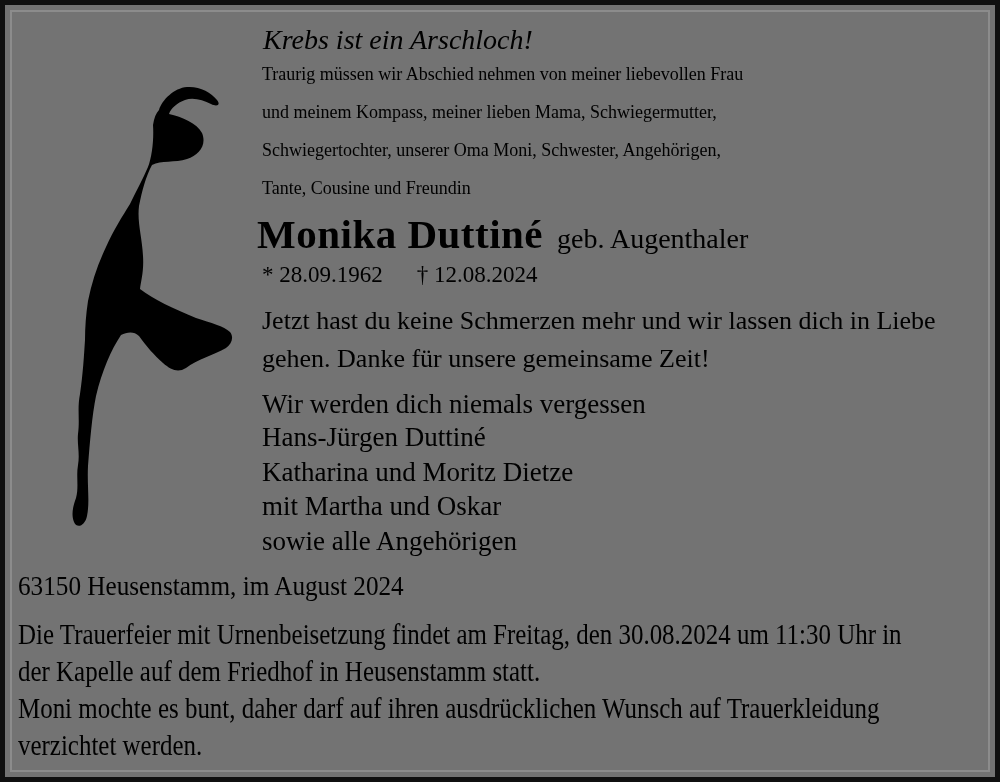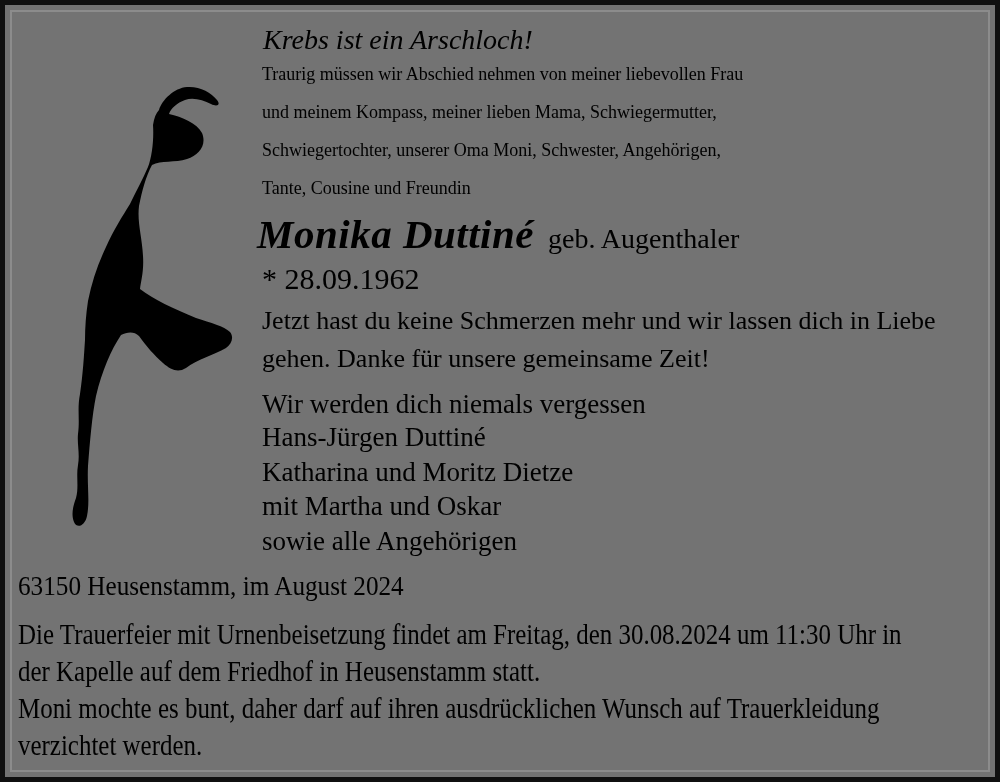--- a/index.html
+++ b/index.html
@@ -6,23 +6,23 @@
   body{width:1000px;height:782px;position:relative;overflow:hidden;
        font-family:"Liberation Serif","DejaVu Serif",serif;color:#000;}
   .page{position:absolute;inset:0;background:#737373;}
   .outer-border{position:absolute;inset:0;border:5px solid #101010;pointer-events:none;}
   .inner-border{position:absolute;inset:10px;border:2px solid #8c8c8c;pointer-events:none;}
   .abs{position:absolute;white-space:nowrap;}
   .island{position:absolute;left:40px;top:70px;width:220px;height:470px;}
   .motto{left:263px;top:24px;font-size:28px;font-style:italic;}
   .intro{left:262px;top:55px;font-size:18px;line-height:38px;}
   .name-row{left:257px;top:210px;display:flex;align-items:baseline;gap:14px;}
-  .deceased{font-size:41px;font-weight:bold;letter-spacing:.5px;font-style:italic;}
+  .deceased{font-size:41px;font-weight:bold;letter-spacing:.5px;}
   .maiden{font-size:28px;}
-  .dates{left:262px;top:262px;font-size:30px;display:flex;gap:34px;}
+  .dates{left:262px;top:262px;font-size:23px;display:flex;gap:34px;}
   .farewell{left:262px;top:302px;font-size:26px;line-height:38px;}
   .remember{left:262px;top:386px;font-size:27px;line-height:36px;}
   .mourners{left:262px;top:420px;font-size:27px;font-weight:normal;line-height:34.5px;}
   .cityline{left:18px;top:570px;font-size:28px;transform:scaleX(.9);transform-origin:left top;}
   .funeral{left:18px;top:616px;font-size:29px;line-height:37px;transform:scaleX(.86);transform-origin:left top;}
   .wish{left:18px;top:690px;font-size:29px;line-height:37px;transform:scaleX(.86);transform-origin:left top;}
   .line{white-space:nowrap;}
 </style>
 </head>
 <body>
@@ -57,20 +57,21 @@
     <div class="line">Tante, Cousine und Freundin</div>
   </div>
 
   <div class="abs name-row">
     <span class="deceased">Monika Duttiné</span>
     <span class="maiden">geb. Augenthaler</span>
   </div>
 
   <div class="abs dates">
     <span>* 28.09.1962</span>
+    <span>† 12.08.2024</span>
   </div>
 
   <div class="abs remember">Wir werden dich niemals vergessen</div>
 
   <div class="abs farewell">
     <div class="line">Jetzt hast du keine Schmerzen mehr und wir lassen dich in Liebe</div>
     <div class="line">gehen. Danke für unsere gemeinsame Zeit!</div>
   </div>
 
   <div class="abs mourners">

